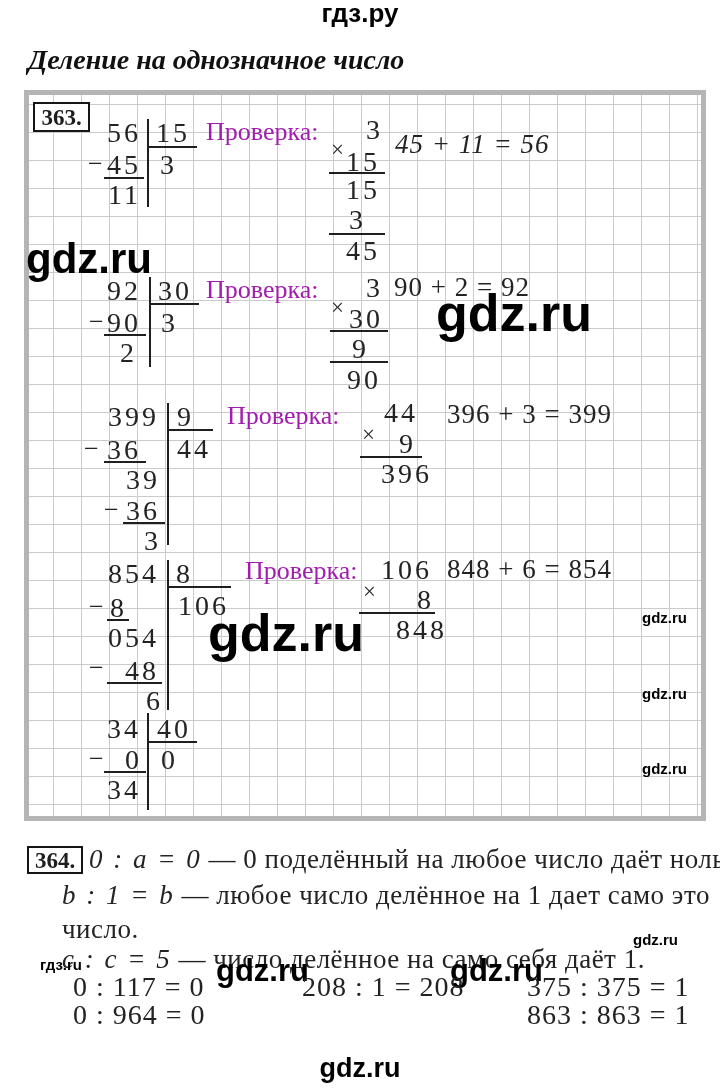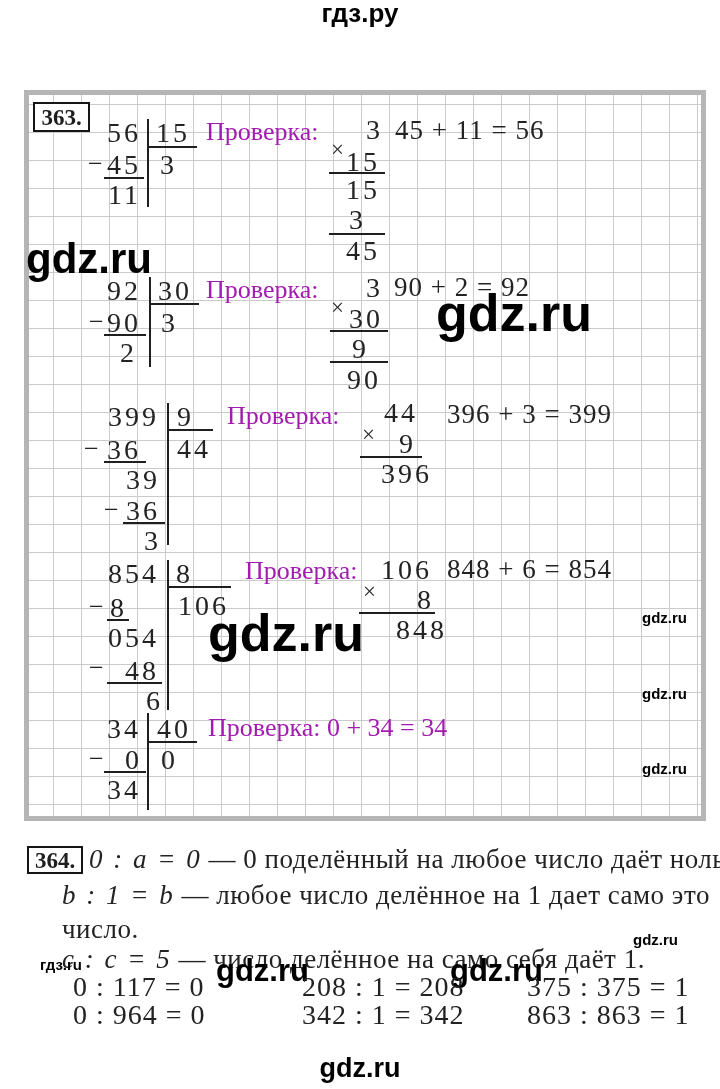--- a/index.html
+++ b/index.html
@@ -28,20 +28,21 @@
   .ruletext{letter-spacing:0.5px;}
   .eq{font-size:28px;letter-spacing:1px;color:#232323;}
 </style>
 </head>
 <body>
 
 <div id="page">
 
   <div class="abs sitehead" style="left:0;right:0;top:1;text-align:center;">гдз.ру</div>
 
+  <div class="abs title" style="left:28px;top:46px;">Деление на однозначное число</div>
 
   <div class="gridbox"></div>
 
   <div class="abs plabel" style="left:33px;top:102px;width:53px;height:26px;">363.</div>
 
   <span class="abs num" style="left:107px;top:119px;">56</span>
   <div class="vline" style="left:147px;top:119px;width:2px;height:88px;"></div>
   <span class="abs num" style="left:156px;top:119px;">15</span>
   <div class="hline" style="left:147px;top:146px;width:50px;height:2px;"></div>
   <span class="abs num" style="left:160px;top:151px;">3</span>
@@ -51,21 +52,21 @@
   <span class="abs num" style="left:108px;top:181px;text-align:center;">11</span>
   <span class="abs word" style="left:206px;top:119px;">Проверка:</span>
   <span class="abs num" style="left:366px;top:116px;">3</span>
   <span class="abs times" style="left:331px;top:138px;">×</span>
   <span class="abs num" style="left:346px;top:148px;">15</span>
   <div class="hline" style="left:329px;top:172px;width:56px;height:2px;"></div>
   <span class="abs num" style="left:346px;top:176px;">15</span>
   <span class="abs num" style="left:349px;top:206px;">3</span>
   <div class="hline" style="left:329px;top:233px;width:56px;height:2px;"></div>
   <span class="abs num" style="left:346px;top:237px;">45</span>
-  <span class="abs sum" style="left:395px;top:117px;">45 + 11 = 56</span>
+  <span class="abs sum" style="left:395px;top:131px;font-style:italic;">45 + 11 = 56</span>
 
   <span class="abs wm" style="left:26px;top:238px;font-size:42px;">gdz.ru</span>
 
   <span class="abs num" style="left:107px;top:277px;">92</span>
   <div class="vline" style="left:149px;top:277px;width:2px;height:90px;"></div>
   <span class="abs num" style="left:158px;top:277px;">30</span>
   <div class="hline" style="left:149px;top:303px;width:50px;height:2px;"></div>
   <span class="abs num" style="left:161px;top:309px;">3</span>
   <span class="abs minus" style="left:89px;top:309px;">−</span>
   <span class="abs num" style="left:107px;top:309px;">90</span>
@@ -132,21 +133,20 @@
 
   <span class="abs num" style="left:107px;top:715px;">34</span>
   <div class="vline" style="left:147px;top:713px;width:2px;height:97px;"></div>
   <span class="abs num" style="left:157px;top:715px;">40</span>
   <div class="hline" style="left:147px;top:741px;width:50px;height:2px;"></div>
   <span class="abs num" style="left:161px;top:746px;">0</span>
   <span class="abs minus" style="left:89px;top:746px;">−</span>
   <span class="abs num" style="left:125px;top:746px;">0</span>
   <div class="hline" style="left:104px;top:771px;width:42px;height:2px;"></div>
   <span class="abs num" style="left:107px;top:776px;">34</span>
-  <span class="abs word" style="left:208px;top:715px;">Проверка: 0 + 34 = 34</span>
 
   <div class="abs plabel" style="left:27px;top:846px;width:52px;height:24px;">364.</div>
 
   <div class="abs rule" style="left:89px;top:846px;">
     <span class="formula">0 : a = 0</span>
     <span class="ruletext">— 0 поделённый на любое число даёт ноль.</span>
   </div>
   <div class="abs rule" style="left:62px;top:882px;">
     <span class="formula">b : 1 = b</span>
     <span class="ruletext">— любое число делённое на 1 дает само это</span>
@@ -162,18 +162,17 @@
 
   <span class="abs wm" style="left:40px;top:957px;font-size:15px;">гдз.ru</span>
   <span class="abs wm" style="left:216px;top:955px;font-size:31px;">gdz.ru</span>
   <span class="abs wm" style="left:450px;top:955px;font-size:31px;">gdz.ru</span>
   <span class="abs wm" style="left:633px;top:932px;font-size:15px;">gdz.ru</span>
 
   <span class="abs eq" style="left:73px;top:973px;">0 : 117 = 0</span>
   <span class="abs eq" style="left:302px;top:973px;">208 : 1 = 208</span>
   <span class="abs eq" style="left:527px;top:973px;">375 : 375 = 1</span>
   <span class="abs eq" style="left:73px;top:1001px;">0 : 964 = 0</span>
-  <span class="abs eq" style="left:302px;top:1001px;">342 : 1 = 342</span>
   <span class="abs eq" style="left:527px;top:1001px;">863 : 863 = 1</span>
 
   <div class="abs wm" style="left:0;right:0;top:1055px;text-align:center;font-size:27px;">gdz.ru</div>
 
 </div>
 
 </body></html>

